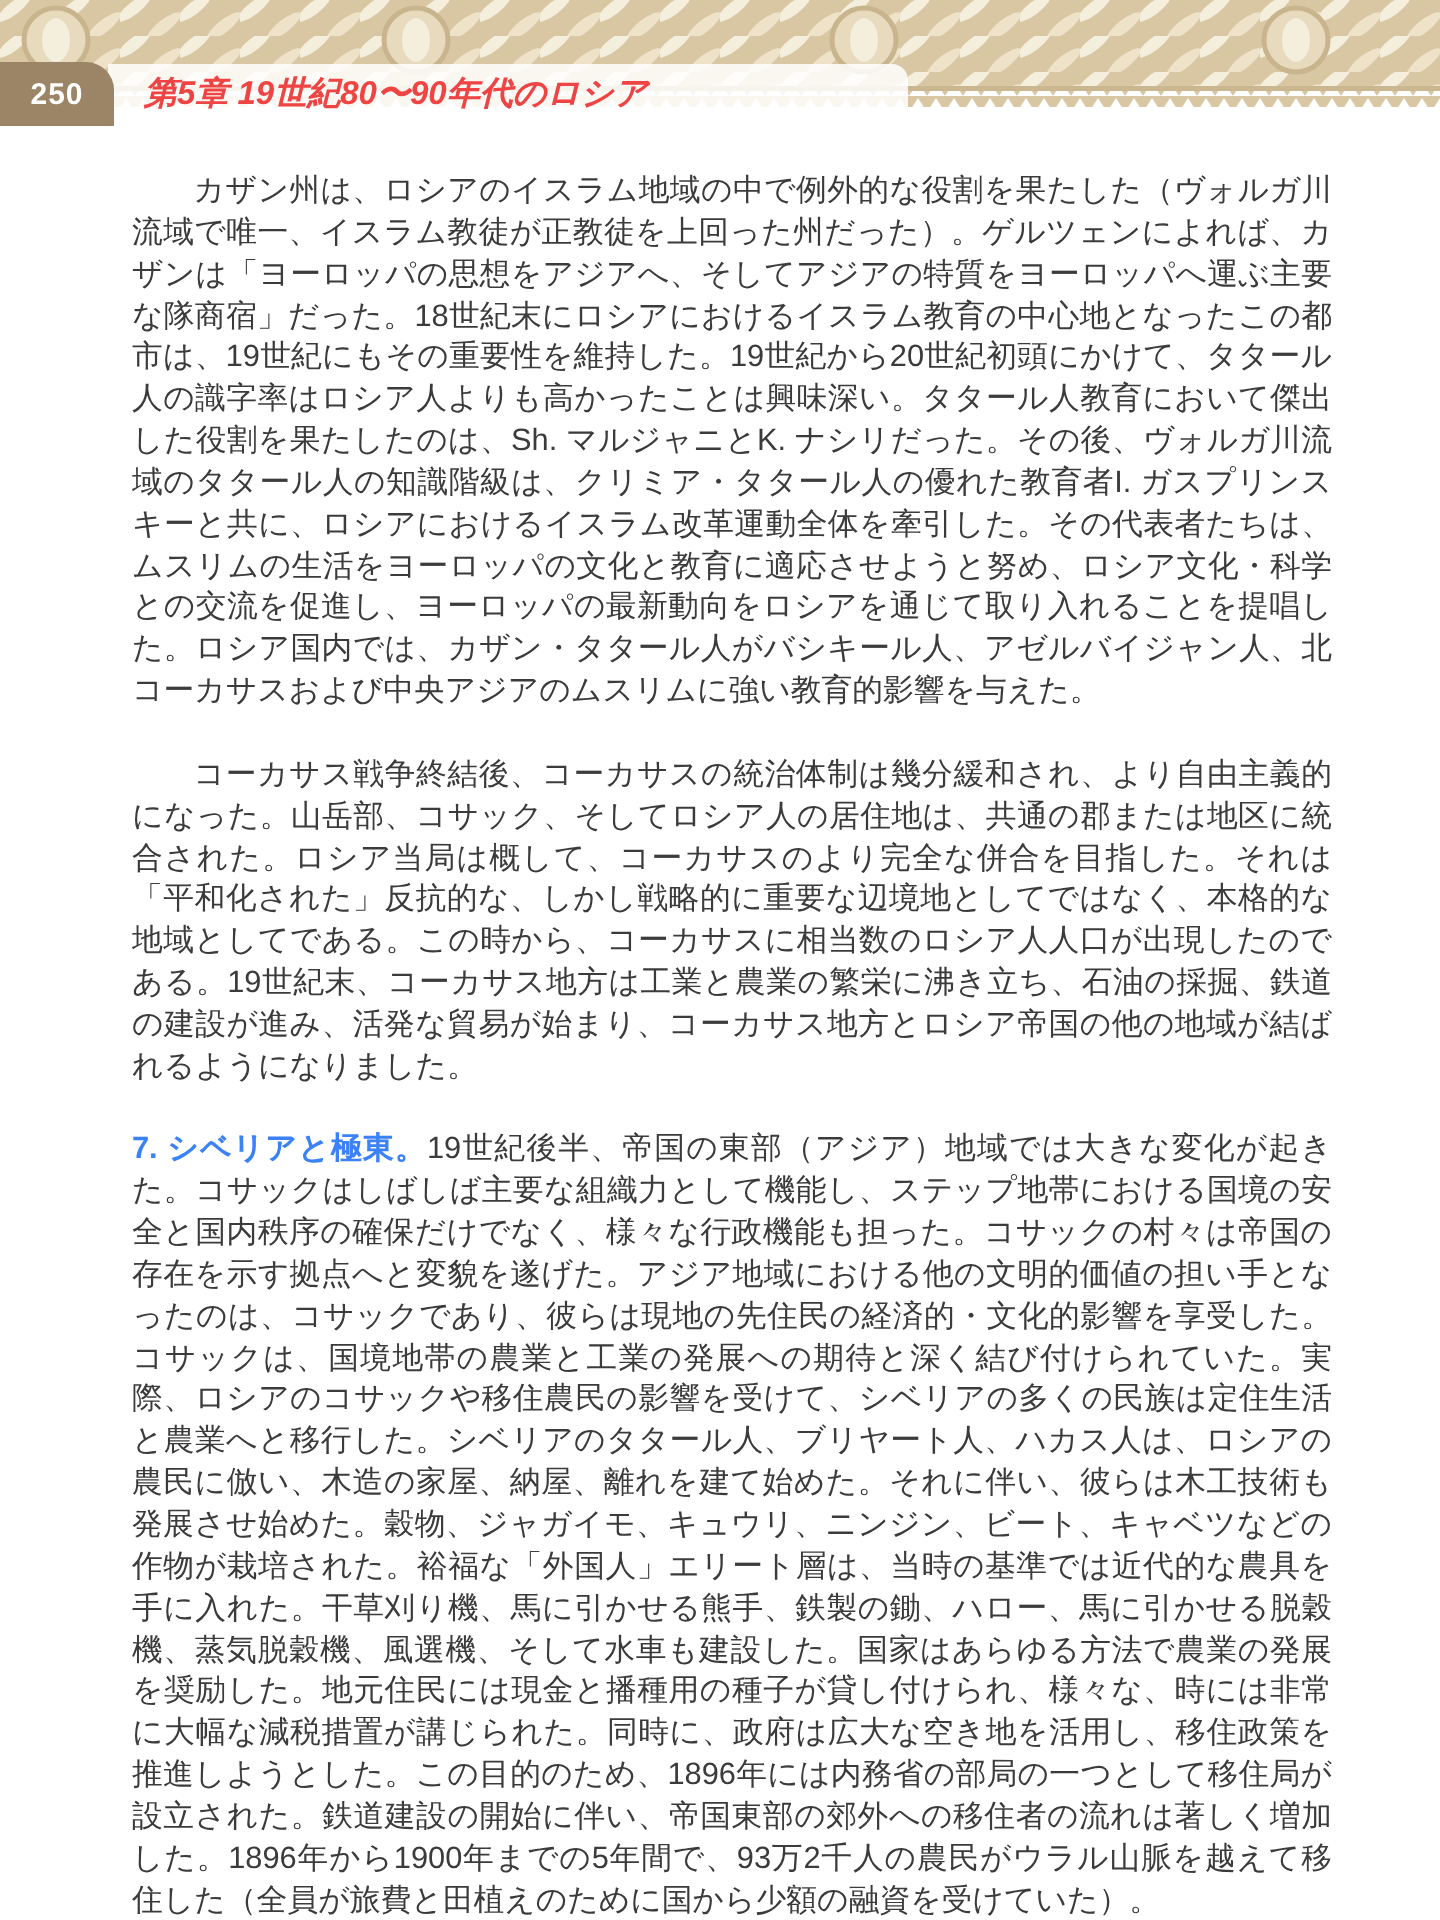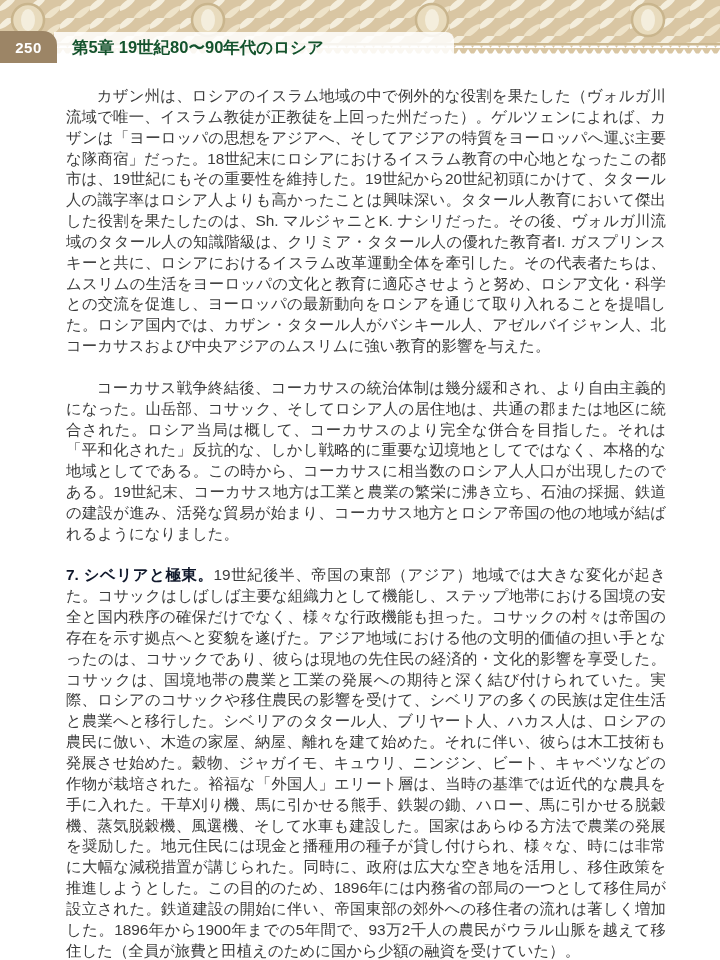--- a/index.html
+++ b/index.html
@@ -47,43 +47,44 @@
     justify-content: center;
     letter-spacing: 0.5px;
   }
   .chapter-title {
     position: absolute;
     left: 72px; top: 31px;
     height: 32px;
     line-height: 32px;
     font-size: 16.5px;
     font-weight: bold;
-    color: #14532d;
+    color: #ef4444;
     white-space: nowrap;
+    font-style: italic;
   }
   
   .content {
     position: absolute;
     left: 66px; top: 86px;
     width: 600px;
     color: #3b3b3b;
     font-size: 15.4px;
     line-height: 20.85px;
     text-align: justify;
   }
   .content p {
     margin: 0 0 20.85px 0;
     text-indent: 2em;
   }
   .content p.section-para {
     text-indent: 0;
     margin-bottom: 0;
   }
   .section-heading {
-    color: #0f172a;
+    color: #3b82f6;
     font-weight: bold;
   }
 </style>
 </head>
 <body>
 
 <div class="page">
 
   <svg class="ornament" width="720" height="58" viewBox="0 0 720 58" aria-hidden="true">
     <defs>

